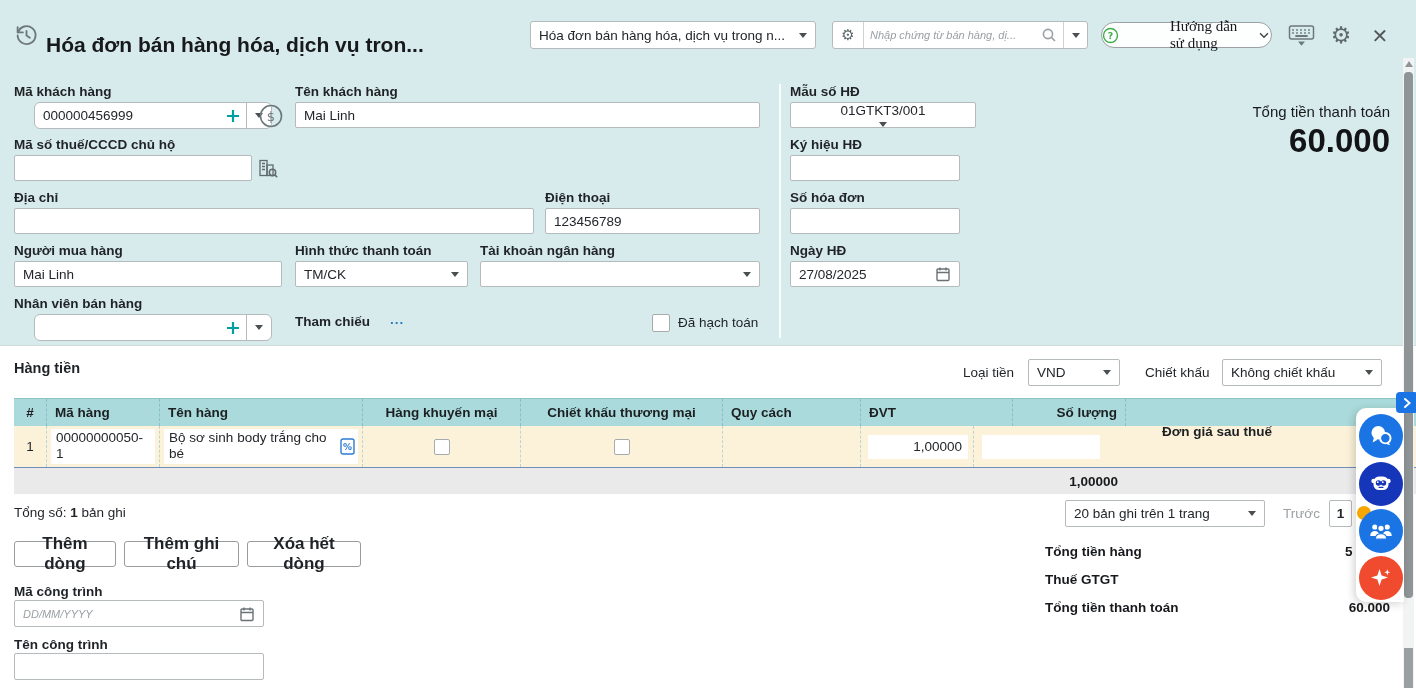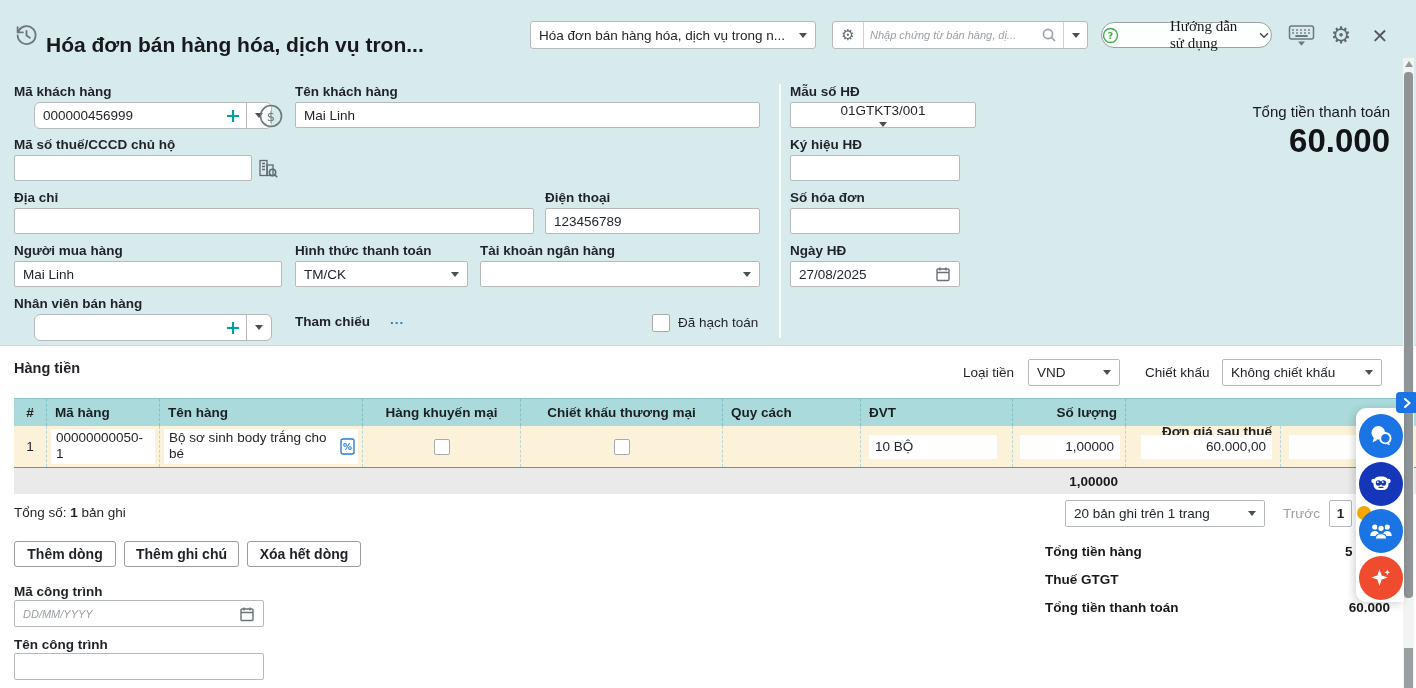--- a/index.html
+++ b/index.html
@@ -35,21 +35,21 @@
   
   .tbl{position:absolute;left:14px;top:398px;width:1402px;overflow:hidden;}
   .thead{display:flex;height:27px;background:#aadadb;border-top:1px solid #8ac4c6;}
   .th{display:flex;align-items:center;padding:0 8px;font-size:13.5px;font-weight:bold;color:#1d2023;
       border-right:1px dashed #85c1c3;box-sizing:border-box;flex:none;}
   .trow{display:flex;height:41px;background:#fbf2d9;border-bottom:2px solid #6f8cba;}
   .td{position:relative;display:flex;align-items:center;border-right:1px dashed #b8d6d7;box-sizing:border-box;flex:none;}
   .wbox{background:#fff;border-radius:1px;font-size:13.5px;color:#23262a;box-sizing:border-box;}
   .sumrow{position:absolute;left:14px;top:468px;width:1402px;height:26px;background:#eaeaea;display:flex;align-items:center;}
   .sumqty{width:1104px;text-align:right;font-size:13.5px;font-weight:bold;color:#17191c;}
-  .btn{position:absolute;height:26px;background:#fff;border:1px solid #989c9e;border-radius:3px;font-size:14px;font-weight:bold;
+  .btn{position:absolute;height:26px;background:#fff;border:1px solid #989c9e;border-radius:3px;font-size:17px;font-weight:bold;
        color:#1f2226;display:flex;align-items:center;justify-content:center;cursor:pointer;box-sizing:border-box;font-family:inherit;}
   .tot-label{position:absolute;left:1045px;font-size:13.5px;font-weight:bold;color:#17191c;}
   .tot-val{position:absolute;font-size:13.5px;font-weight:bold;color:#17191c;}
   
   .fpanel{position:absolute;left:1356px;top:408px;width:48px;height:194px;background:#fff;border-radius:10px 0 0 10px;
           box-shadow:-2px 2px 8px rgba(0,0,0,0.18);}
   .fcircle{position:absolute;width:44px;height:44px;border-radius:50%;display:flex;align-items:center;justify-content:center;cursor:pointer;}
   .chevbtn{position:absolute;left:1396px;top:392px;width:22px;height:21px;background:#1b74e4;border-radius:4px;
            display:flex;align-items:center;justify-content:center;cursor:pointer;}
   .notifdot{position:absolute;left:1357px;top:506px;width:14px;height:14px;border-radius:50%;background:#f7a600;}
@@ -265,28 +265,22 @@
         </span>
       </div>
     </div>
     <div class="td" style="width:158px;justify-content:center;">
       <span class="cb"></span>
     </div>
     <div class="td" style="width:202px;justify-content:center;">
       <span class="cb"></span>
     </div>
     <div class="td" style="width:138px;"></div>
-    <div class="td" style="width:152px;padding:0 8px;">
-      <div class="wbox" style="width:128px;height:24px;display:flex;align-items:center;padding:0 6px;">10 BỘ</div>
-    </div>
     <div class="td" style="width:113px;justify-content:flex-end;padding:0 5px;">
       <div class="wbox" style="width:100px;height:24px;display:flex;align-items:center;justify-content:flex-end;padding:0 6px;">1,00000</div>
-    </div>
-    <div class="td" style="width:155px;justify-content:flex-end;padding:0 8px;">
-      <div class="wbox" style="width:131px;height:24px;display:flex;align-items:center;justify-content:flex-end;padding:0 6px;">60.000,00</div>
     </div>
     <div class="td" style="width:135px;border-right:none;padding:0 8px;">
       <div class="wbox" style="width:118px;height:24px;"></div>
     </div>
   </div>
 </div>
 
 <div class="sumrow">
   <span class="sumqty">1,00000</span>
 </div>

